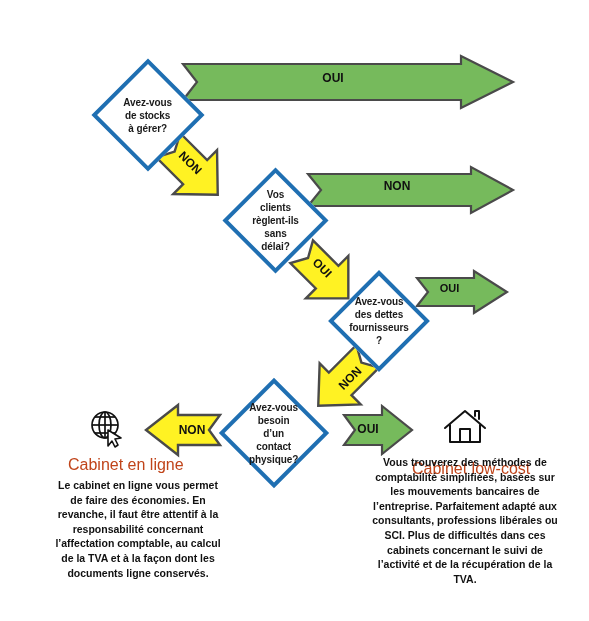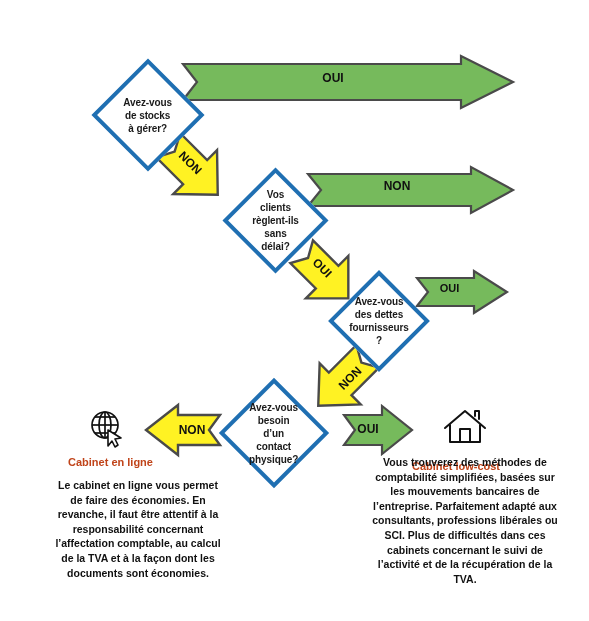--- a/index.html
+++ b/index.html
@@ -41,22 +41,22 @@
     white-space:nowrap;
     pointer-events:none;
   }
 
   
   .icon{position:absolute;}
 
   
   .endlabel{
     position:absolute;
-    font-weight:bold;
-    font-size:11px;
+    font-weight:normal;
+    font-size:16px;
     color:#C0441A;
     white-space:nowrap;
   }
   .para{
     position:absolute;
     font-weight:bold;
     font-size:10.5px;
     line-height:14.6px;
     text-align:center;
     color:#111;
@@ -159,21 +159,21 @@
         <ellipse cx="18" cy="17" rx="6" ry="13"></ellipse>
         <line x1="5" y1="17" x2="31" y2="17"></line>
         <line x1="8" y1="9" x2="28" y2="9"></line>
         <line x1="8" y1="25" x2="28" y2="25"></line>
         <line x1="18" y1="4" x2="18" y2="30"></line>
       </g>
       <polygon points="21,22 21,38 25,33 28,39 31,37 28,31 34,30" fill="#ffffff" stroke="#111" stroke-width="1.6" stroke-linejoin="round"></polygon>
     </svg>
   </div>
   <div class="endlabel" style="left:68px;top:456px;">Cabinet en ligne</div>
-  <div class="para" style="left:52px;top:478px;width:172px;">Le cabinet en ligne vous permet de faire des économies. En revanche, il faut être attentif à la responsabilité concernant l’affectation comptable, au calcul de la TVA et à la façon dont les documents sont économies.</div>
+  <div class="para" style="left:52px;top:478px;width:172px;">Le cabinet en ligne vous permet de faire des économies. En revanche, il faut être attentif à la responsabilité concernant l’affectation comptable, au calcul de la TVA et à la façon dont les documents ligne conservés.</div>
 
   <div class="icon" style="left:443px;top:408px;width:44px;height:40px;">
     <svg width="44" height="40" viewBox="0 0 44 40">
       <g fill="none" stroke="#111" stroke-width="2" stroke-linejoin="round" stroke-linecap="round">
         <polyline points="2,20 22,3 42,20"></polyline>
         <polyline points="7,17 7,34 37,34 37,17"></polyline>
         <polyline points="32,8 32,3 36,3 36,11"></polyline>
         <polyline points="17,34 17,21 27,21 27,34"></polyline>
       </g>
     </svg>

